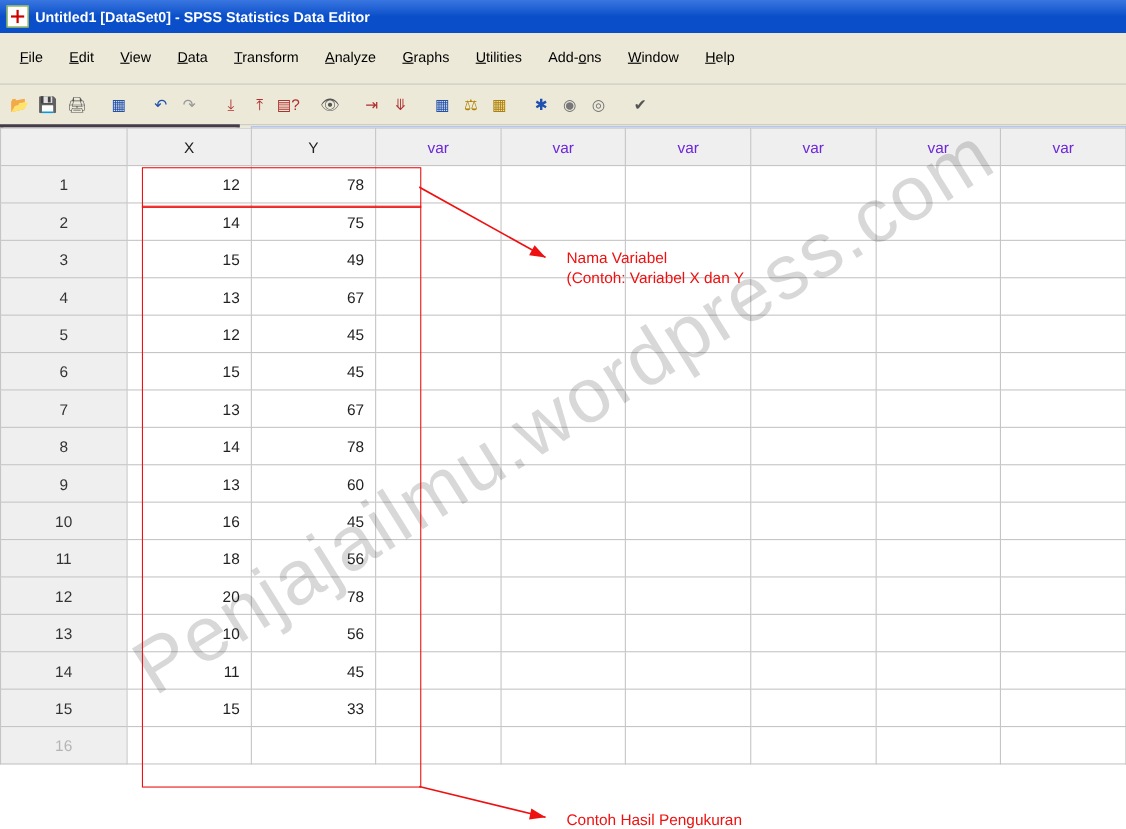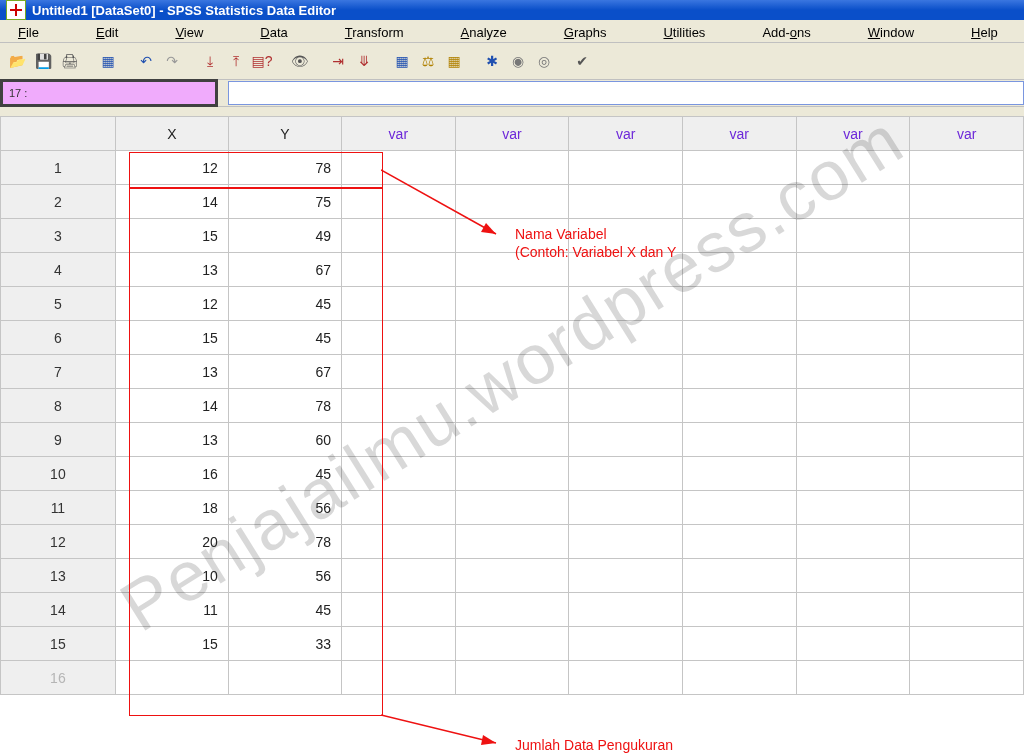--- a/index.html
+++ b/index.html
@@ -7,21 +7,21 @@
     padding: 0;
     width: 1024px;
     height: 754px;
     overflow: hidden;
     font-family: Tahoma, Arial, sans-serif;
     font-size: 11px;
     background: #ece9d8;
     position: relative;
   }
   .titlebar {
-    height: 20px;
+    height: 30px;
     background: linear-gradient(to bottom, #3a76e0 0%, #0a4fc9 50%, #0a4fc9 100%);
     color: #fff;
     display: flex;
     align-items: center;
     padding-left: 6px;
     font-weight: bold;
     font-size: 13px;
   }
   .titlebar .appicon {
     width: 18px;
@@ -46,24 +46,23 @@
     position: absolute;
     width: 2px;
     height: 12px;
     background: #c00;
   }
   .menubar {
     height: 22px;
     background: #ece9d8;
     border-bottom: 1px solid #c0c0c0;
     display: flex;
-    align-items: flex-end;
-    padding: 0 6px;
+    align-items: flex-start;
+    padding: 12px 6px;
     font-size: 13px;
-    gap: 33px;
   }
   .menubar span.mitem {
     padding: 2px 12px;
     cursor: default;
   }
   .menubar span.mitem u { text-decoration: underline; }
   .toolbar {
     height: 36px;
     background: #ece9d8;
     border-bottom: 1px solid #c0c0c0;
@@ -462,16 +461,16 @@
 <div class="annot-text" style="left:515px; top:225px;">
   <span>Nama Variabel</span><br>
   <span>(Contoh: Variabel X dan Y</span>
 </div>
 
 <svg class="annot-arrow" style="left:381px; top:713px;" width="130" height="40">
   <line x1="0" y1="2" x2="115" y2="30" stroke="#e11" stroke-width="1.5"></line>
   <polygon points="115,30 102,22 100,32" fill="#e11"></polygon>
 </svg>
 <div class="annot-text" style="left:515px; top:736px;">
-  <span>Jumlah Data Pengukuran</span>
+  <span>Contoh Hasil Pengukuran</span>
 </div>
 
 <div class="watermark">Penjajailmu.wordpress.com</div>
 
 </body></html>

